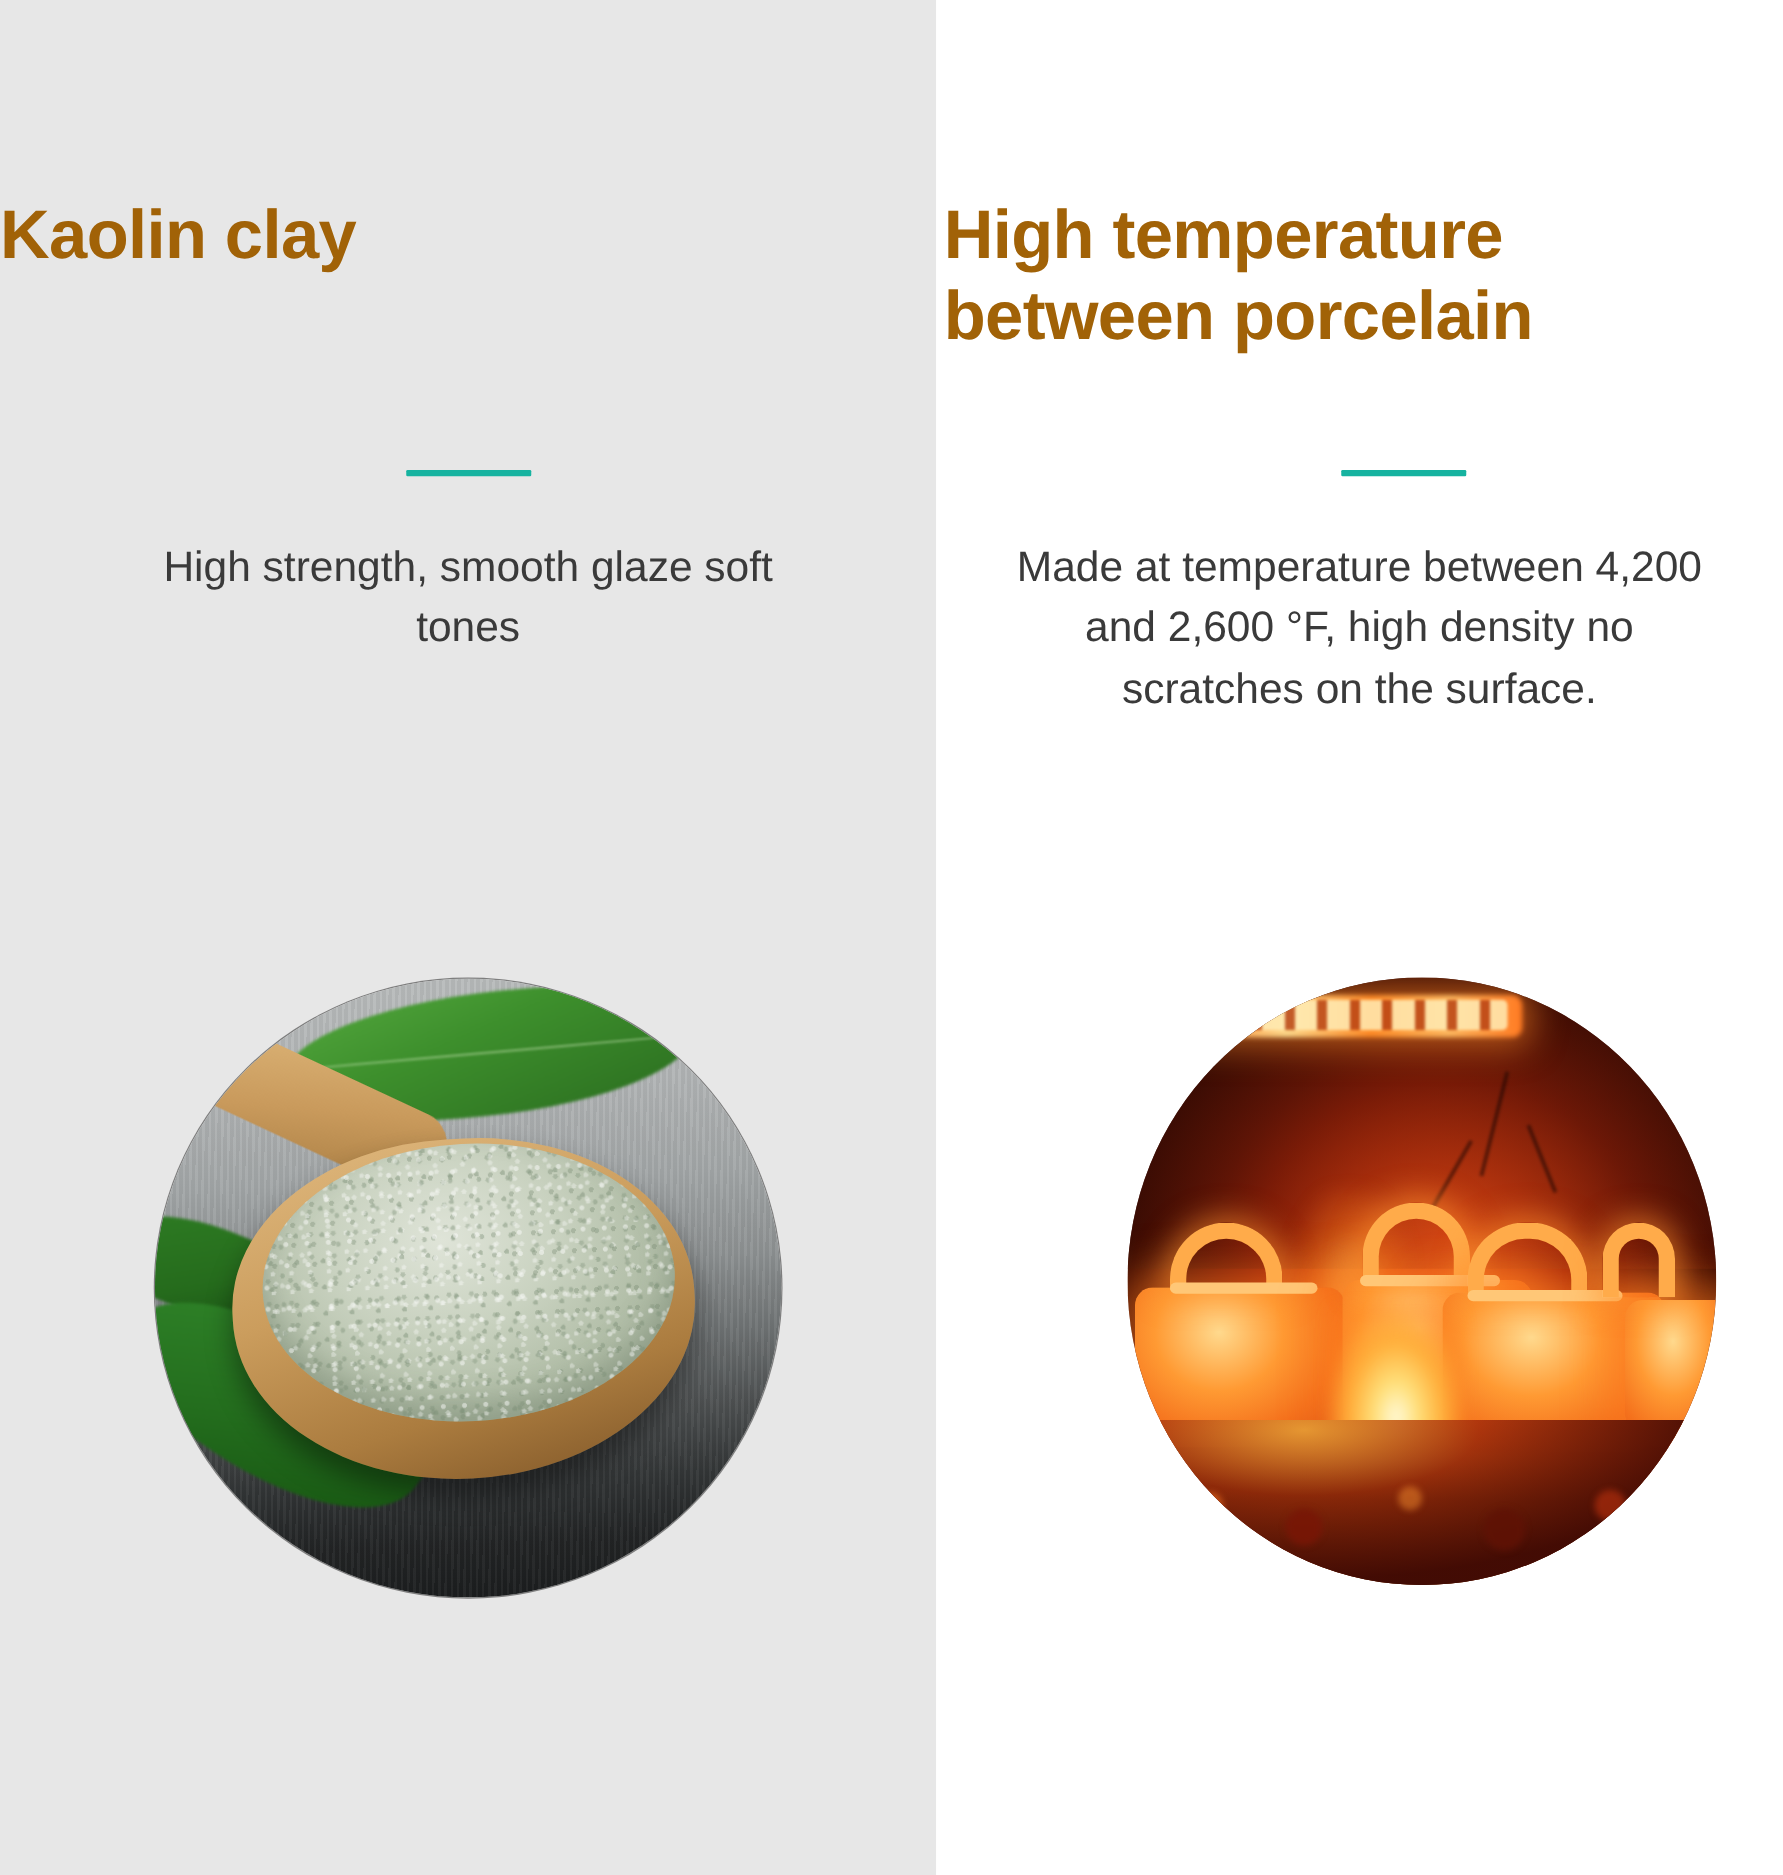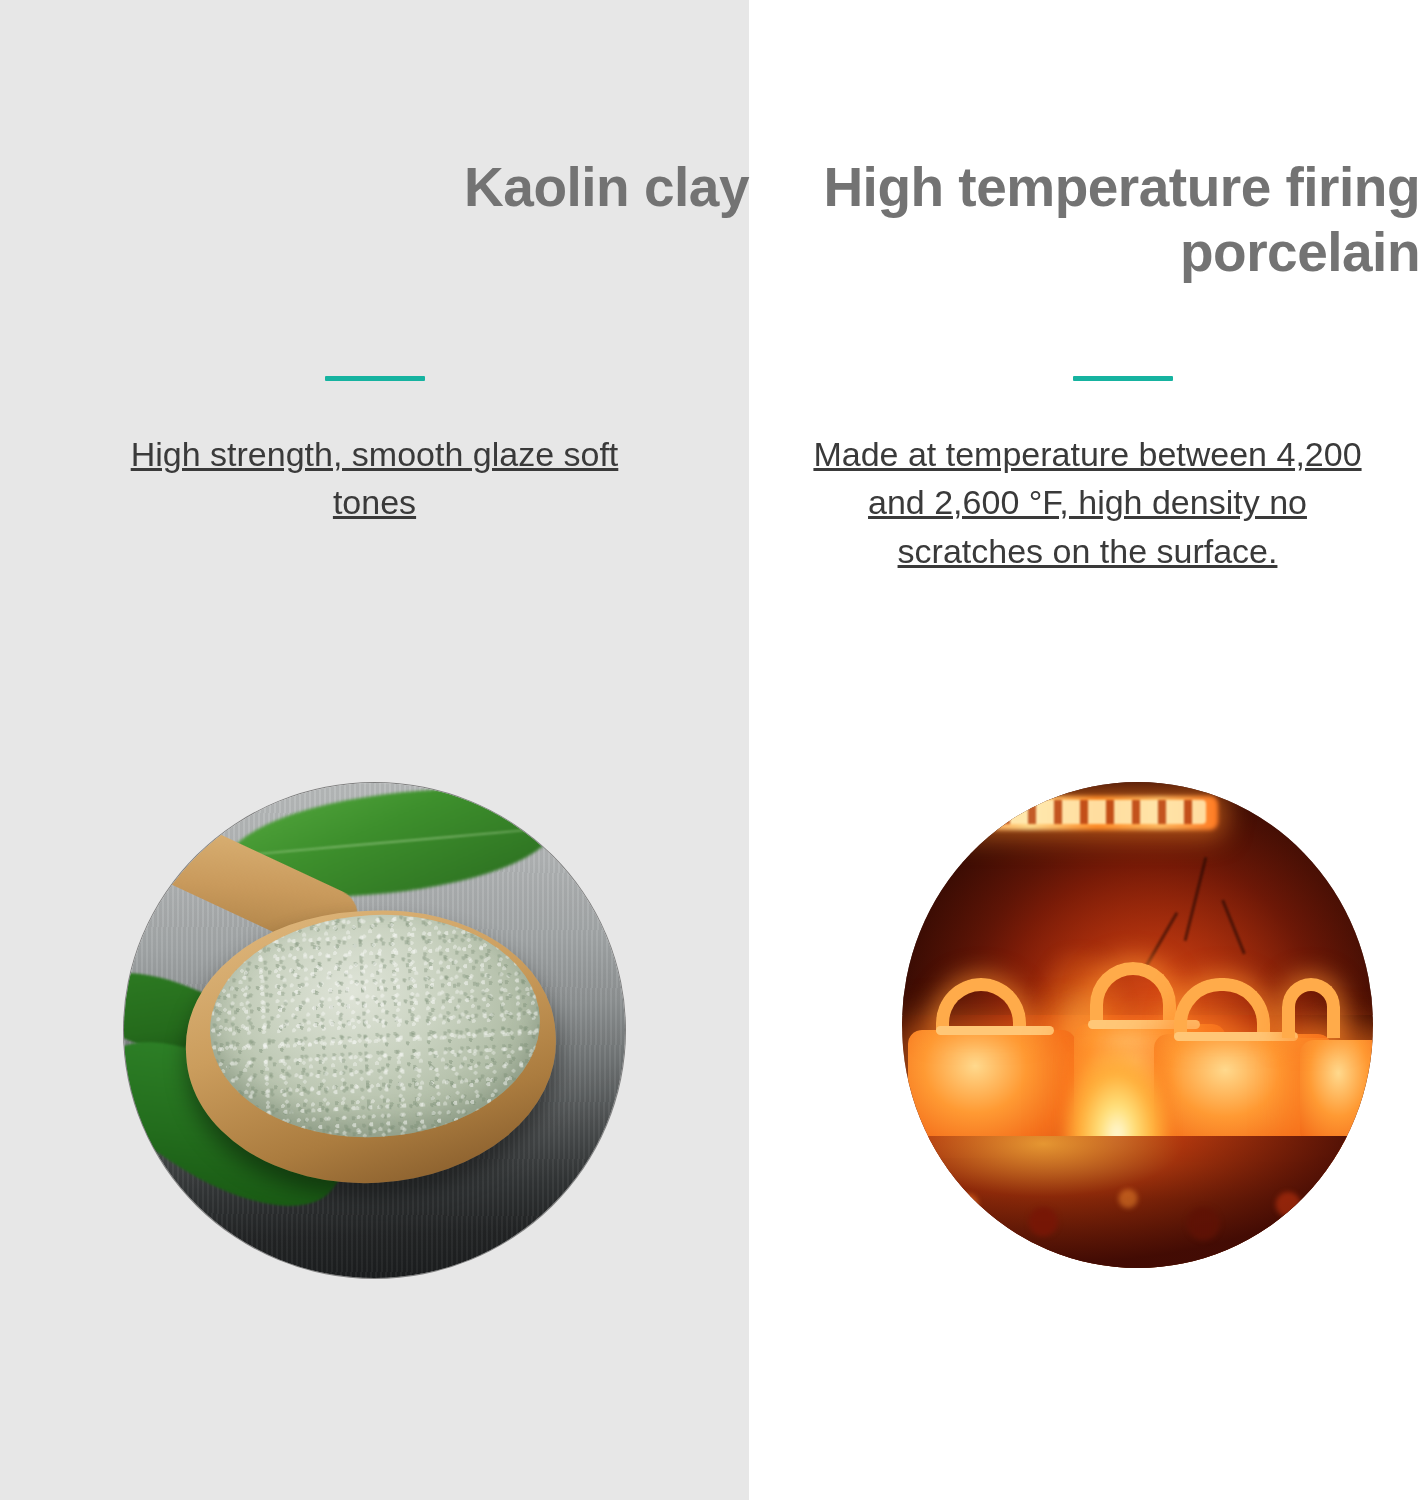--- a/index.html
+++ b/index.html
@@ -35,26 +35,26 @@
 
   
   .column { position:absolute; top:0; height:1500px; }
   .column.left  { left:0;     width:749px; }
   .column.right { left:749px; width:677px; }
 
   .heading {
     position:absolute;
     top:155px;
     left:0; right:0;
-    text-align:right;
+    text-align:left;
     font-size:55px;
     line-height:1.18;
     font-weight:bold;
     letter-spacing:-0.5px;
-    color:#737373;
+    color:#a16207;
   }
   .column.right .heading {
     top:155px;
     font-size:55px;
     padding:0 6px;
   }
 
   .accent-bar {
     position:absolute;
     width:100px;
@@ -71,21 +71,20 @@
     top:376px;
   }
 
   .body-text {
     position:absolute;
     left:0; right:0;
     text-align:center;
     font-size:34px;
     line-height:1.42;
     color:#3a3a3a;
-    text-decoration:underline;
   }
   .column.left .body-text  { top:430px; padding:0 95px; }
   .column.right .body-text { top:430px; padding:0 60px; }
 
   
   .photo-circle {
     position:absolute;
     border-radius:50%;
     overflow:hidden;
   }
@@ -358,21 +357,21 @@
         <div class="powder">
           <div class="powder-grain"></div>
         </div>
       </div>
     </div>
 
   </div>
 
   <div class="column right">
 
-    <div class="heading">High temperature firing porcelain</div>
+    <div class="heading">High temperature between porcelain</div>
 
     <div class="accent-bar"></div>
 
     <div class="body-text">Made at temperature between 4,200 and 2,600 °F, high density no scratches on the surface.</div>
 
     <div class="photo-circle right-photo">
       <div class="photo-inner">
         <div class="kiln-bg"></div>
         <div class="kiln-wall"></div>
 

